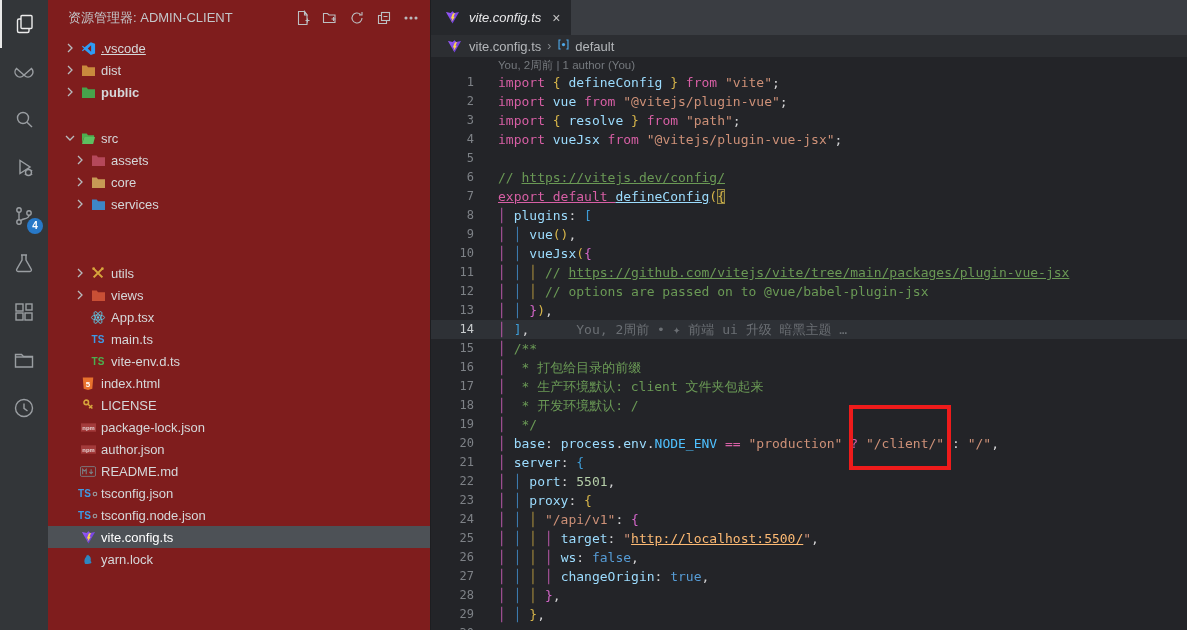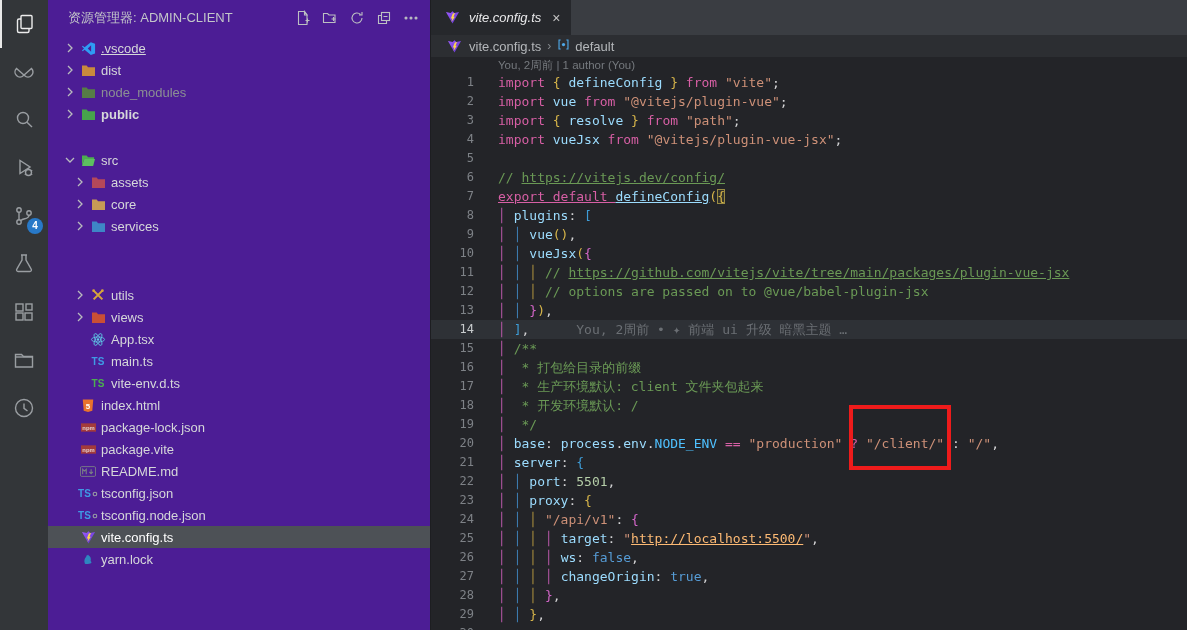--- a/index.html
+++ b/index.html
@@ -10,21 +10,21 @@
   
   .activitybar{position:absolute;left:0;top:0;width:48px;height:630px;background:#333639;z-index:3}
   .ab-item{height:48px;display:flex;align-items:center;justify-content:center;position:relative;cursor:pointer}
   .ab-item svg{stroke:#9a9ea2;fill:none;stroke-width:1.4}
   .ab-item.active{border-left:2px solid #e9e9e9}
   .ab-item.active svg{stroke:#ececec}
   .ab-badge{position:absolute;right:5px;bottom:6px;width:16px;height:16px;border-radius:50%;
             background:#2879C8;color:#fff;font-size:10px;line-height:16px;text-align:center;font-weight:bold}
 
   
-  .sidebar{position:absolute;left:48px;top:0;width:382px;height:630px;background:#4c1d95;z-index:2}
+  .sidebar{position:absolute;left:48px;top:0;width:382px;height:630px;background:#7f1d1d;z-index:2}
   .sb-header{height:35px;display:flex;align-items:center;padding:0 10px 0 20px}
   .sb-title{flex:1;color:#c3c6c9;font-size:13px;white-space:nowrap;overflow:hidden}
   .sb-actions{display:flex;gap:9px;align-items:center}
   .sb-actions .act{width:18px;height:18px;display:flex;align-items:center;justify-content:center;cursor:pointer}
   .sb-actions svg{stroke:#bcbfc2;fill:none;stroke-width:1.1}
   .tree{padding-top:2px}
   .trow{height:22px;display:flex;align-items:center;font-size:13px;color:#d5d7d9;cursor:pointer;white-space:nowrap}
   .trow.sel{background:#4d5156;color:#fff}
   .trow.dim .lbl{color:#8b8f93}
   .chev{width:16px;min-width:16px;display:flex;justify-content:center;align-items:center}
@@ -196,33 +196,20 @@
             <path d="M3 1l4 4-4 4" stroke="#b8bbbe" fill="none" stroke-width="1.3"></path>
           </svg>
         </span>
         <span class="ficon">
           <svg width="15" height="13" viewBox="0 0 16 14">
             <path d="M1 1.5h5L7.5 3.5H15v9.5H1z" fill="#C98A3D"></path>
           </svg>
         </span>
         <span class="lbl">dist</span>
       </div>
-      <div class="trow dim" style="padding-left: 14px;">
-        <span class="chev">
-          <svg width="10" height="10" viewBox="0 0 10 10">
-            <path d="M3 1l4 4-4 4" stroke="#b8bbbe" fill="none" stroke-width="1.3"></path>
-          </svg>
-        </span>
-        <span class="ficon">
-          <svg width="15" height="13" viewBox="0 0 16 14">
-            <path d="M1 1.5h5L7.5 3.5H15v9.5H1z" fill="#567D46"></path>
-          </svg>
-        </span>
-        <span class="lbl">node_modules</span>
-      </div>
       <div class="trow" style="padding-left: 14px; font-weight: bold;">
         <span class="chev">
           <svg width="10" height="10" viewBox="0 0 10 10">
             <path d="M3 1l4 4-4 4" stroke="#b8bbbe" fill="none" stroke-width="1.3"></path>
           </svg>
         </span>
         <span class="ficon">
           <svg width="15" height="13" viewBox="0 0 16 14">
             <path d="M1 1.5h5L7.5 3.5H15v9.5H1z" fill="#47A34B"></path>
           </svg>
@@ -344,36 +331,46 @@
           <svg width="14" height="15" viewBox="0 0 16 16">
             <path fill="#E8722D" d="M2 1h12l-1.1 13L8 15.5 3.1 14z"></path>
             <text x="8" y="11.5" font-size="9" fill="#fff" text-anchor="middle" font-family="Liberation Sans" font-weight="bold">5</text>
           </svg>
         </span>
         <span class="lbl">index.html</span>
       </div>
       <div class="trow" style="padding-left: 14px;">
         <span class="chev"></span>
         <span class="ficon">
+          <svg width="14" height="14" viewBox="0 0 16 16">
+            <circle cx="6" cy="5" r="2.6" fill="none" stroke="#D7A43C" stroke-width="1.8"></circle>
+            <path d="M7.8 6.8L13 12M11 10l2-1.8M9.3 11.6l1.8-1.8" stroke="#D7A43C" stroke-width="1.8" fill="none"></path>
+          </svg>
+        </span>
+        <span class="lbl">LICENSE</span>
+      </div>
+      <div class="trow" style="padding-left: 14px;">
+        <span class="chev"></span>
+        <span class="ficon">
           <svg width="15" height="11" viewBox="0 0 18 12">
             <rect x="0" y="1" width="18" height="10" fill="#A33B3B"></rect>
             <text x="9" y="9" font-size="7" fill="#E3CFCF" text-anchor="middle" font-family="Liberation Sans" font-weight="bold">npm</text>
           </svg>
         </span>
         <span class="lbl">package-lock.json</span>
       </div>
       <div class="trow" style="padding-left: 14px;">
         <span class="chev"></span>
         <span class="ficon">
           <svg width="15" height="11" viewBox="0 0 18 12">
             <rect x="0" y="1" width="18" height="10" fill="#A33B3B"></rect>
             <text x="9" y="9" font-size="7" fill="#E3CFCF" text-anchor="middle" font-family="Liberation Sans" font-weight="bold">npm</text>
           </svg>
         </span>
-        <span class="lbl">package.vite</span>
+        <span class="lbl">author.json</span>
       </div>
       <div class="trow" style="padding-left: 14px;">
         <span class="chev"></span>
         <span class="ficon">
           <svg width="16" height="11" viewBox="0 0 18 12">
             <rect x="0.5" y="0.5" width="17" height="11" rx="1.5" fill="none" stroke="#7b8085"></rect>
             <path d="M3 9V3.5l2 2 2-2V9M12.5 3.5v4M10.5 6.5l2 2 2-2" stroke="#7b8085" fill="none" stroke-width="1.2"></path>
           </svg>
         </span>
         <span class="lbl">README.md</span>

